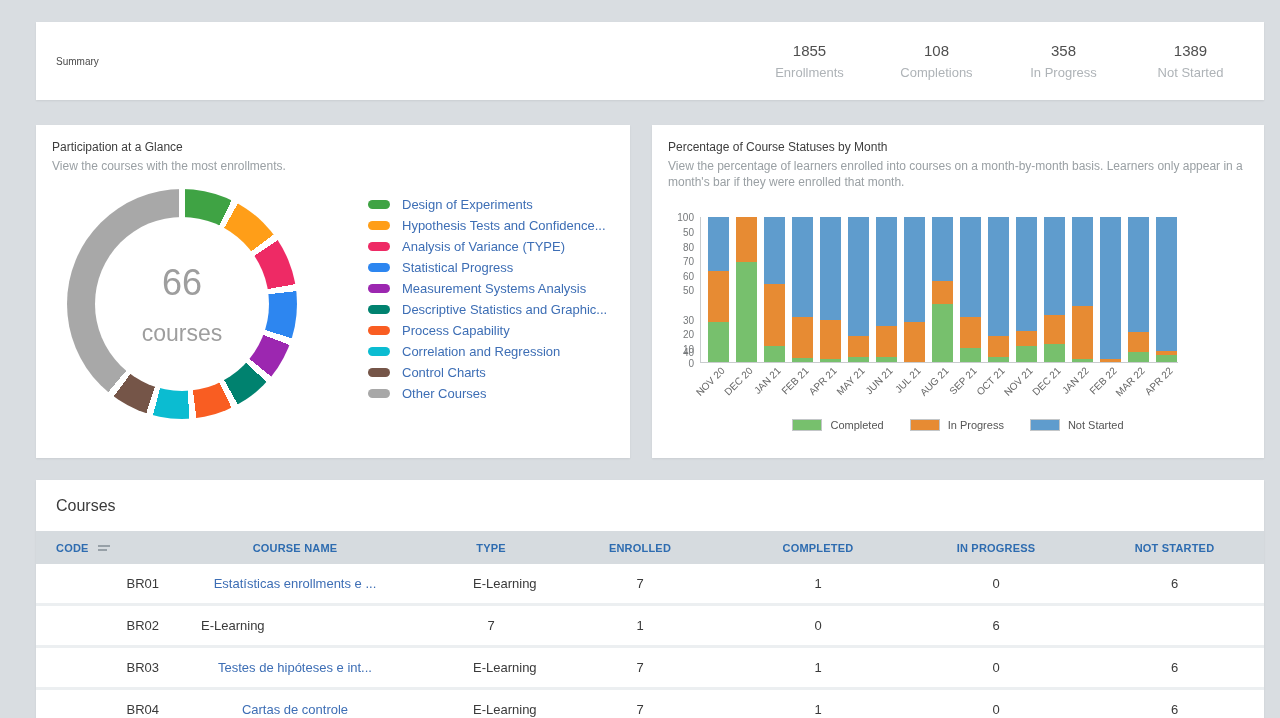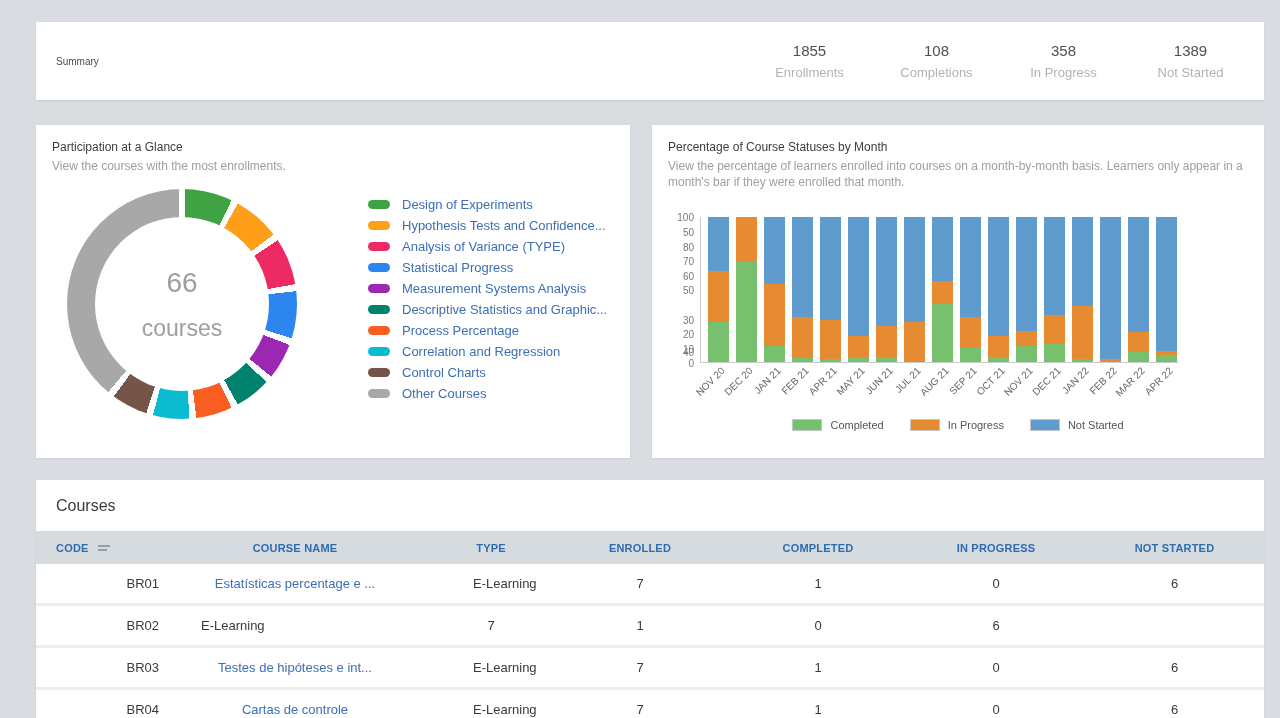--- a/index.html
+++ b/index.html
@@ -21,21 +21,21 @@
   .glance-card { width: 594px; height: 333px; padding: 15px 16px; }
   .status-card { width: 612px; height: 333px; padding: 15px 16px; }
   .card-title { font-size: 12px; color: #3d3d3d; }
   .card-sub { font-size: 12px; color: #9aa0a4; margin-top: 4px; line-height: 1.35; }
 
   
   .glance-body { display: flex; margin-top: 0; }
   .donut-wrap { position: relative; width: 230px; height: 230px; margin-left: 15px; margin-top: 15px; flex: none; }
   .donut { width: 230px; height: 230px; border-radius: 50%; }
   .donut-hole { position: absolute; inset: 28px; border-radius: 50%; background: #fff; display: flex; flex-direction: column; align-items: center; justify-content: center; color: #9e9e9e; }
-  .donut-val { font-size: 28px; margin-bottom: 16px; }
+  .donut-val { font-size: 36px; margin-bottom: 16px; }
   .donut-lbl { font-size: 23px; }
   .donut-legend { list-style: none; margin-left: 71px; margin-top: 20px; }
   .donut-legend li { display: flex; align-items: center; height: 21px; }
   .dl-swatch { width: 22px; height: 9px; border-radius: 5px; margin-right: 12px; flex: none; }
   .dl-label { font-size: 13px; color: #3d6eb5; white-space: nowrap; cursor: pointer; }
 
   
   .chart-area { margin-top: 27px; }
   .chart-flex { display: flex; }
   .y-axis { position: relative; width: 32px; height: 146px; flex: none; }
@@ -126,21 +126,21 @@
             <li>
               <span class="dl-swatch" style="background: rgb(156, 39, 176);"></span>
               <span class="dl-label">Measurement Systems Analysis</span>
             </li>
             <li>
               <span class="dl-swatch" style="background: rgb(0, 130, 111);"></span>
               <span class="dl-label">Descriptive Statistics and Graphic...</span>
             </li>
             <li>
               <span class="dl-swatch" style="background: rgb(249, 93, 34);"></span>
-              <span class="dl-label">Process Percentage</span>
+              <span class="dl-label">Process Capability</span>
             </li>
             <li>
               <span class="dl-swatch" style="background: rgb(11, 188, 209);"></span>
               <span class="dl-label">Correlation and Regression</span>
             </li>
             <li>
               <span class="dl-swatch" style="background: rgb(117, 85, 72);"></span>
               <span class="dl-label">Control Charts</span>
             </li>
             <li>
@@ -307,21 +307,21 @@
         <div class="th"><span>COURSE NAME</span></div>
         <div class="th"><span>TYPE</span></div>
         <div class="th"><span>ENROLLED</span></div>
         <div class="th"><span>COMPLETED</span></div>
         <div class="th"><span>IN PROGRESS</span></div>
         <div class="th"><span>NOT STARTED</span></div>
       </div>
     <div id="t-body">
         <div class="t-row">
           <div class="td code">BR01</div>
-          <div class="td name">Estatísticas percentage e ...</div>
+          <div class="td name">Estatísticas enrollments e ...</div>
           <div class="td type">E-Learning</div>
           <div class="td">7</div>
           <div class="td">1</div>
           <div class="td">0</div>
           <div class="td">6</div>
         </div>
         <div class="t-row">
           <div class="td code">BR02</div>
           <div class="td type">E-Learning</div>
           <div class="td">7</div>

